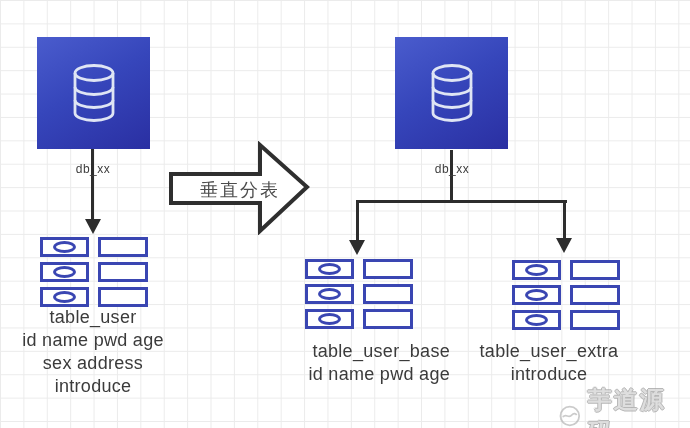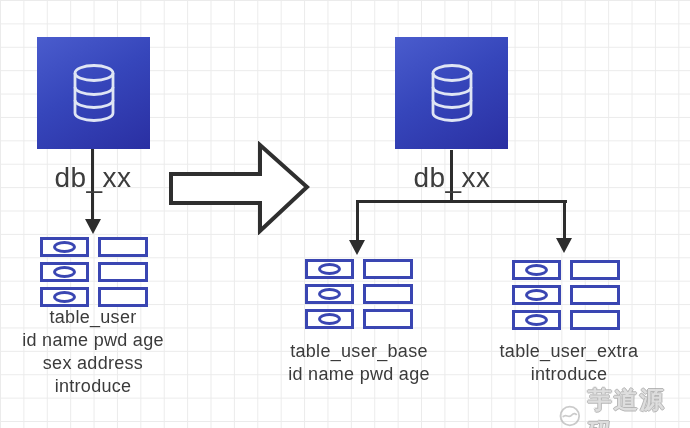--- a/index.html
+++ b/index.html
@@ -27,21 +27,21 @@
     align-items: center;
     justify-content: center;
   }
   .db-square.left  { left: 37px;  top: 37px; }
   .db-square.right { left: 395px; top: 37px; }
 
   .db-label {
     position: absolute;
     width: 120px;
     text-align: center;
-    font-size: 28px;
+    font-size: 12px;
     letter-spacing: 0.5px;
     color: #3d3d3d;
     top: 162px;
   }
   .db-label.left  { left: 33px; }
   .db-label.right { left: 392px; }
 
   
   .line { position: absolute; background: #2d2d2d; }
   .arrowhead {
@@ -157,20 +157,21 @@
         <path d="M3,36 A19,7.5 0 0 0 41,36"></path>
         <path d="M3,49 A19,7.5 0 0 0 41,49"></path>
       </g>
     </svg>
   </div>
   <div class="db-label right">db_xx</div>
 
   <svg class="block-arrow" width="144" height="94" viewBox="0 0 144 94">
     <polygon points="3,33 92,33 92,4 139,46 92,90 92,62 3,62" fill="#ffffff" stroke="#2f2f2f" stroke-width="4" stroke-linejoin="miter"></polygon>
   </svg>
+  <div class="block-arrow-label">垂直分表</div>
 
   <div class="tbl" style="left:40px; top:237px;">
     <div class="cell">
         <span class="oval"></span>
       </div>
     <div class="cell"></div>
     <div class="cell">
         <span class="oval"></span>
       </div>
     <div class="cell"></div>
@@ -193,40 +194,40 @@
     <div class="cell"></div>
     <div class="cell">
         <span class="oval"></span>
       </div>
     <div class="cell"></div>
     <div class="cell">
         <span class="oval"></span>
       </div>
     <div class="cell"></div>
   </div>
-  <div class="tbl-text" style="left:254px; top:340px;">
+  <div class="tbl-text" style="left:240px; top:340px;text-align:right;">
     <div>table_user_base</div>
     <div class="fline">id name pwd age</div>
   </div>
 
   <div class="tbl" style="left:512px; top:260px;">
     <div class="cell">
         <span class="oval"></span>
       </div>
     <div class="cell"></div>
     <div class="cell">
         <span class="oval"></span>
       </div>
     <div class="cell"></div>
     <div class="cell">
         <span class="oval"></span>
       </div>
     <div class="cell"></div>
   </div>
-  <div class="tbl-text" style="left:464px; top:340px;">
+  <div class="tbl-text" style="left:444px; top:340px;">
     <div>table_user_extra</div>
     <div class="fline">introduce</div>
   </div>
 
   <div class="watermark">
     <svg width="24" height="24" viewBox="0 0 24 24">
       <circle cx="12" cy="12" r="9.5" fill="none" stroke="#a8a8a8" stroke-width="1.8" opacity="0.8"></circle>
       <path d="M5,13 C8,9 11,15 14,11 C16,8.5 18,9.5 19,11" fill="none" stroke="#a8a8a8" stroke-width="1.8" opacity="0.8"></path>
     </svg>
     <span class="watermark-text">芋道源码</span>

